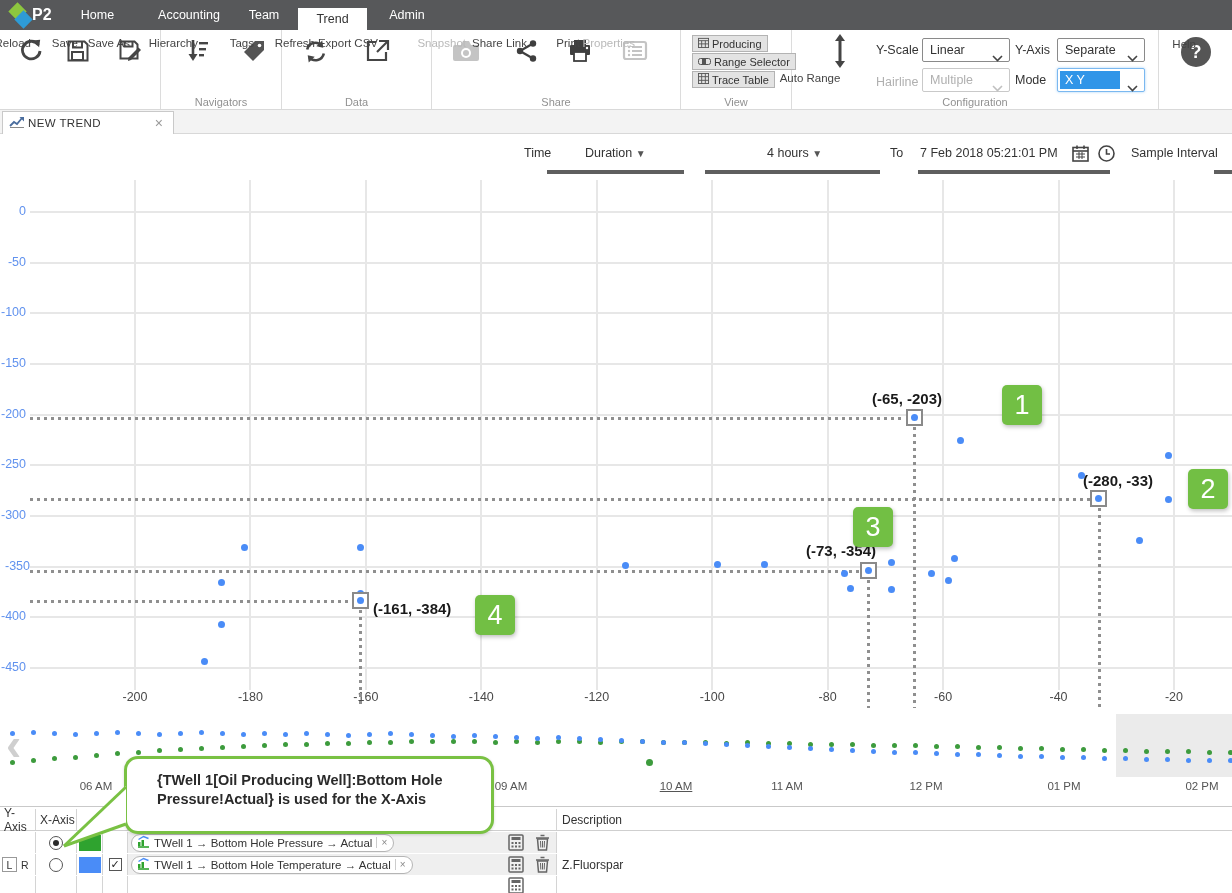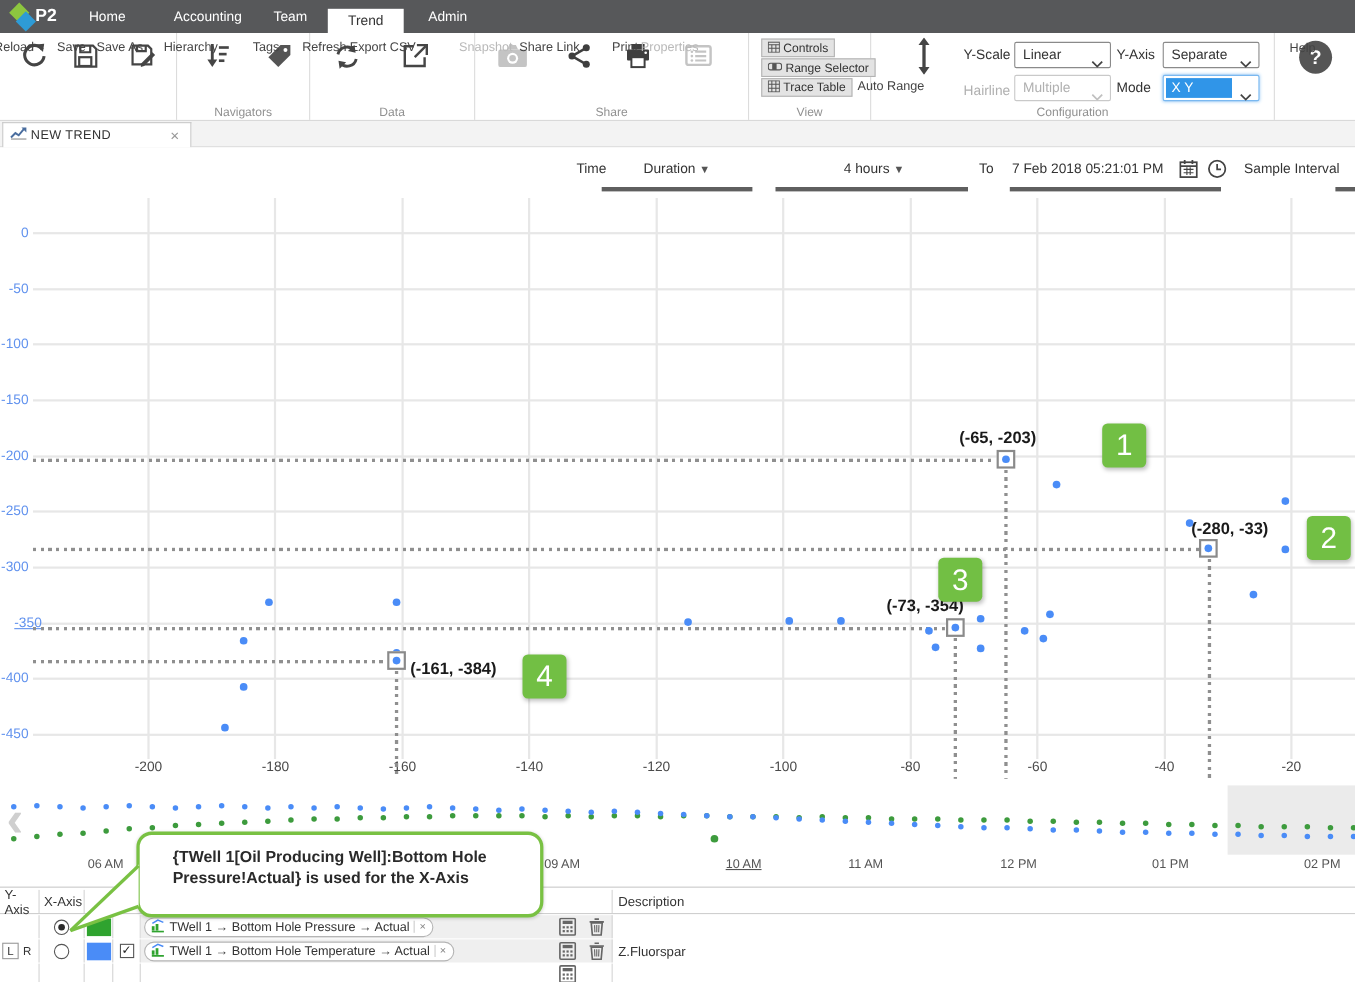--- a/index.html
+++ b/index.html
@@ -265,21 +265,21 @@
 
     <div class="rgroup" style="left:681px;width:111px;">
       <div class="toggle-btn" style="top:5px;">
         <span><svg width="11" height="11" viewBox="0 0 12 12">
               <rect x="0.5" y="1.5" width="11" height="10" fill="none" stroke="#555" stroke-width="1"></rect>
               <line x1="0.5" y1="4" x2="11.5" y2="4" stroke="#555"></line>
               <line x1="4" y1="4" x2="4" y2="11.5" stroke="#555"></line>
               <line x1="8" y1="4" x2="8" y2="11.5" stroke="#555"></line>
               <line x1="0.5" y1="7.5" x2="11.5" y2="7.5" stroke="#555"></line>
             </svg></span>
-        <span>Controls</span>
+        <span>Producing</span>
       </div>
       <div class="toggle-btn" style="top:23px;">
         <span><svg width="13" height="9" viewBox="0 0 13 9">
               <rect x="0.5" y="1.5" width="12" height="6" rx="2" fill="none" stroke="#555"></rect>
               <rect x="4" y="1.5" width="4" height="6" fill="#555"></rect>
             </svg></span>
         <span>Range Selector</span>
       </div>
       <div class="toggle-btn" style="top:41px;">
         <span><svg width="11" height="11" viewBox="0 0 12 12">
@@ -420,21 +420,21 @@
       <div class="ytick" style="left:0px;top:129.29999999999995px;">-100</div>
       <div class="gridh" style="left:30px;right:0;top:186.95px;width:1202px;"></div>
       <div class="ytick" style="left:0px;top:179.95px;">-150</div>
       <div class="gridh" style="left:30px;right:0;top:237.59999999999997px;width:1202px;"></div>
       <div class="ytick" style="left:0px;top:230.59999999999997px;">-200</div>
       <div class="gridh" style="left:30px;right:0;top:288.25px;width:1202px;"></div>
       <div class="ytick" style="left:0px;top:281.25px;">-250</div>
       <div class="gridh" style="left:30px;right:0;top:338.9px;width:1202px;"></div>
       <div class="ytick" style="left:0px;top:331.9px;">-300</div>
       <div class="gridh" style="left:30px;right:0;top:389.54999999999995px;width:1202px;"></div>
-      <div class="ytick" style="left:12px;top:382.54999999999995px;text-decoration:underline;">-350</div>
+      <div class="ytick" style="left:4px;top:382.54999999999995px;">-350</div>
       <div class="gridh" style="left:30px;right:0;top:440.19999999999993px;width:1202px;"></div>
       <div class="ytick" style="left:0px;top:433.19999999999993px;">-400</div>
       <div class="gridh" style="left:30px;right:0;top:490.8499999999999px;width:1202px;"></div>
       <div class="ytick" style="left:0px;top:483.8499999999999px;">-450</div>
       <div class="cross-h" style="left:30px;top:240.639px;width:875.22px;"></div>
       <div class="cross-v" style="left:913.22px;top:250.639px;height:281.361px;"></div>
       <div class="cross-h" style="left:30px;top:321.679px;width:1059.924px;"></div>
       <div class="cross-v" style="left:1097.924px;top:331.679px;height:200.32100000000003px;"></div>
       <div class="cross-h" style="left:30px;top:393.602px;width:829.044px;"></div>
       <div class="cross-v" style="left:867.044px;top:403.602px;height:128.39800000000002px;"></div>

